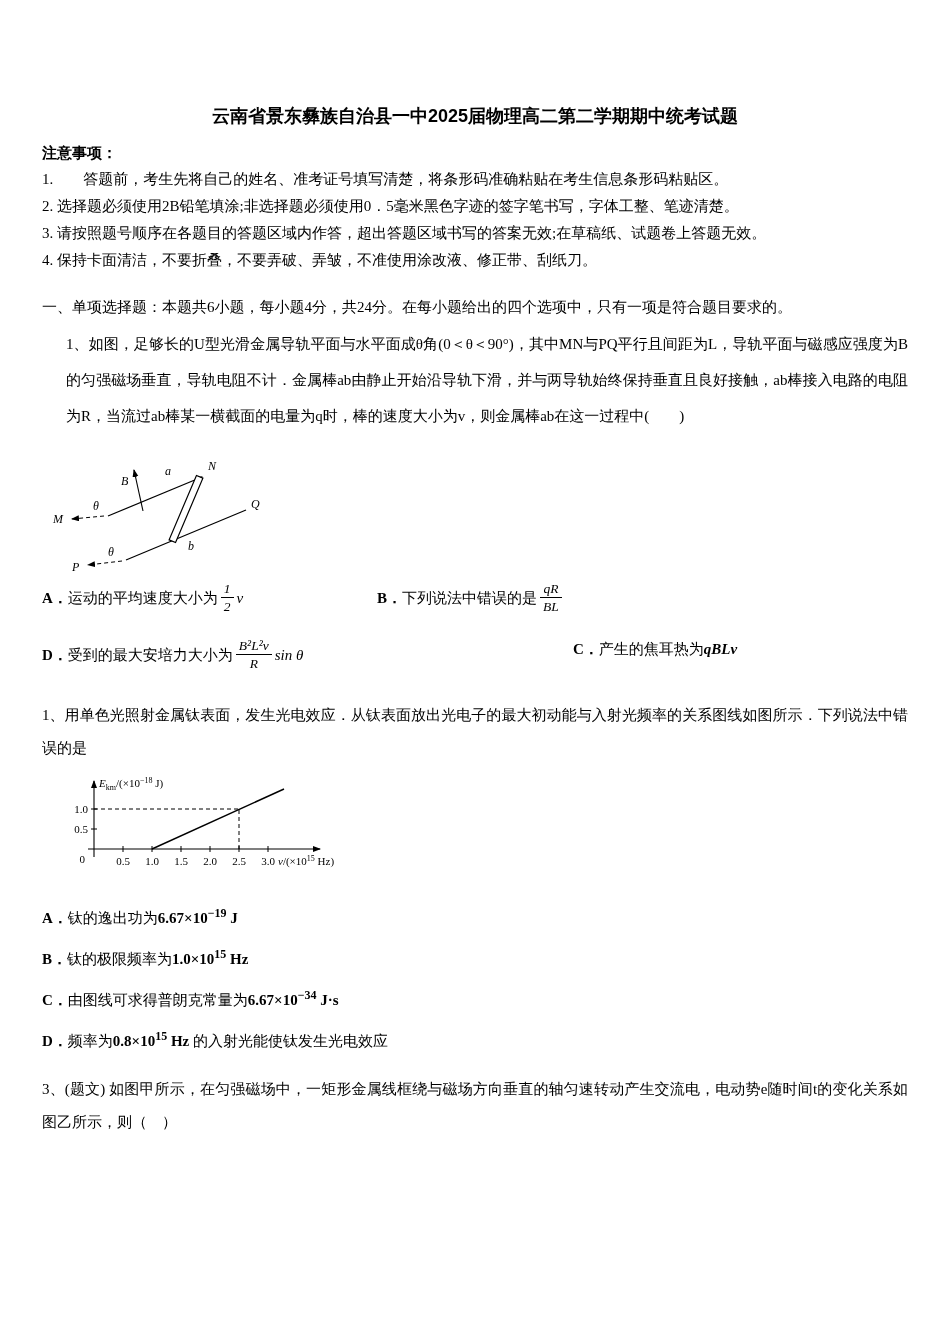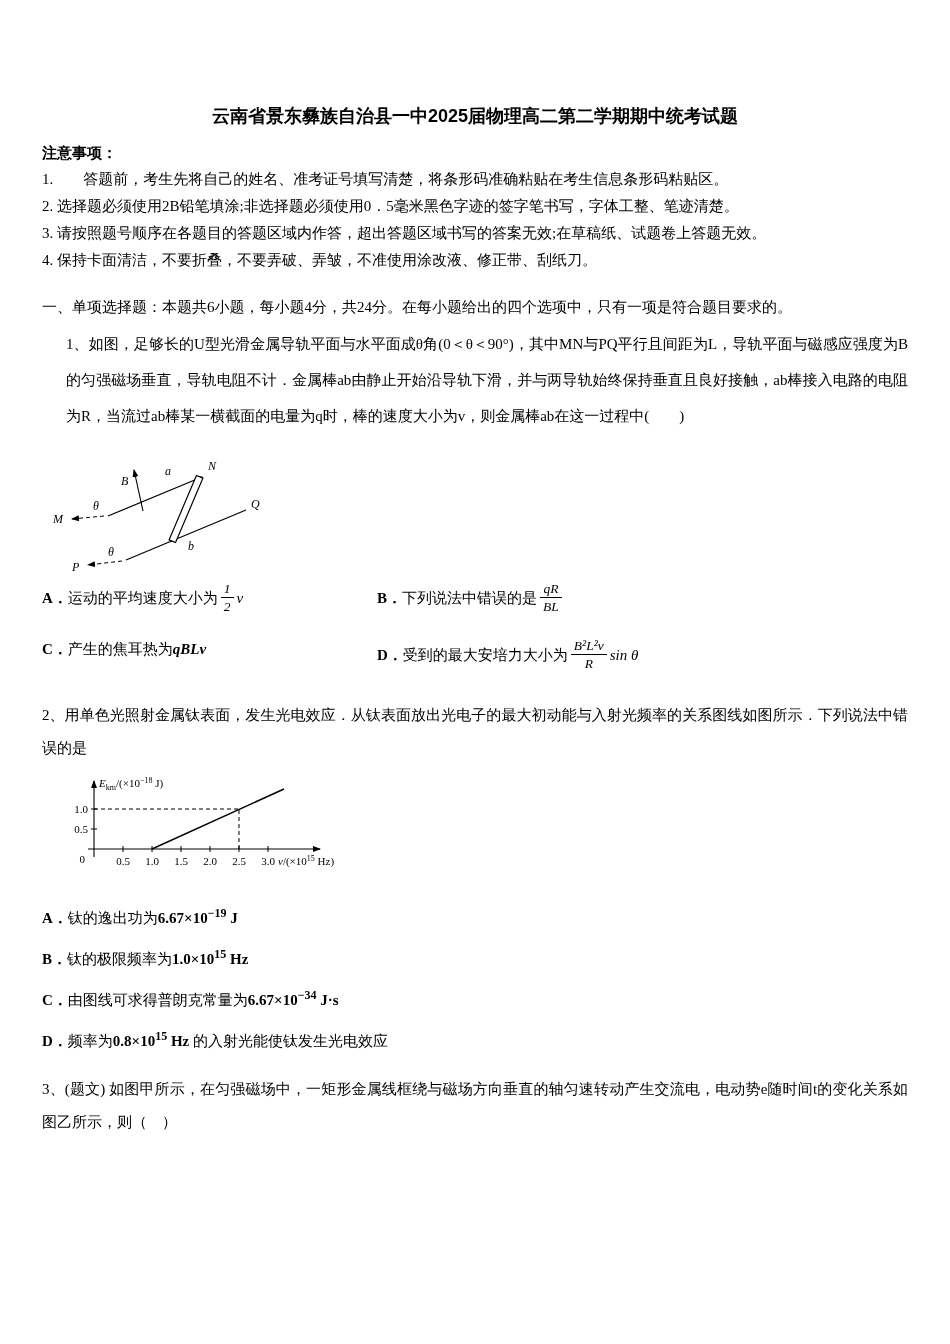--- a/index.html
+++ b/index.html
@@ -86,30 +86,30 @@
   <div class="q1-options">
     <div class="q1-row">
       <div class="q1-col">
         <span class="opt-label">A．</span><span>运动的平均速度大小为</span><span class="frac"><span class="num">1</span><span class="den">2</span></span><span class="mvar">v</span>
       </div>
       <div class="q1-col right">
         <span class="opt-label">B．</span><span>下列说法中错误的是</span><span class="frac"><span class="num">qR</span><span class="den">BL</span></span>
       </div>
     </div>
     <div class="q1-row second">
+      <div class="q1-col right">
+        <span class="opt-label">D．</span><span>受到的最大安培力大小为</span><span class="frac"><span class="num">B²L²v</span><span class="den">R</span></span><span class="mvar">sin θ</span>
+      </div>
       <div class="q1-col">
         <span class="opt-label">C．</span><span>产生的焦耳热为</span><span class="mbold">qBLv</span>
-      </div>
-      <div class="q1-col right">
-        <span class="opt-label">D．</span><span>受到的最大安培力大小为</span><span class="frac"><span class="num">B²L²v</span><span class="den">R</span></span><span class="mvar">sin θ</span>
       </div>
     </div>
   </div>
 
-  <p class="q-text q2-text">2、用单色光照射金属钛表面，发生光电效应．从钛表面放出光电子的最大初动能与入射光频率的关系图线如图所示．下列说法中错误的是</p>
+  <p class="q-text q2-text">1、用单色光照射金属钛表面，发生光电效应．从钛表面放出光电子的最大初动能与入射光频率的关系图线如图所示．下列说法中错误的是</p>
 
   <svg class="fig2" width="330" height="100" viewBox="0 0 330 100">
 
     <line x1="42" y1="84" x2="42" y2="8" stroke="#000" stroke-width="1.1" marker-end="url(#arr)"></line>
     <line x1="36" y1="76" x2="268" y2="76" stroke="#000" stroke-width="1.1" marker-end="url(#arr)"></line>
 
     <line x1="39" y1="36" x2="45" y2="36" stroke="#000" stroke-width="1"></line>
     <line x1="39" y1="56" x2="45" y2="56" stroke="#000" stroke-width="1"></line>
 
     <line x1="71" y1="73" x2="71" y2="79" stroke="#000" stroke-width="1"></line>

